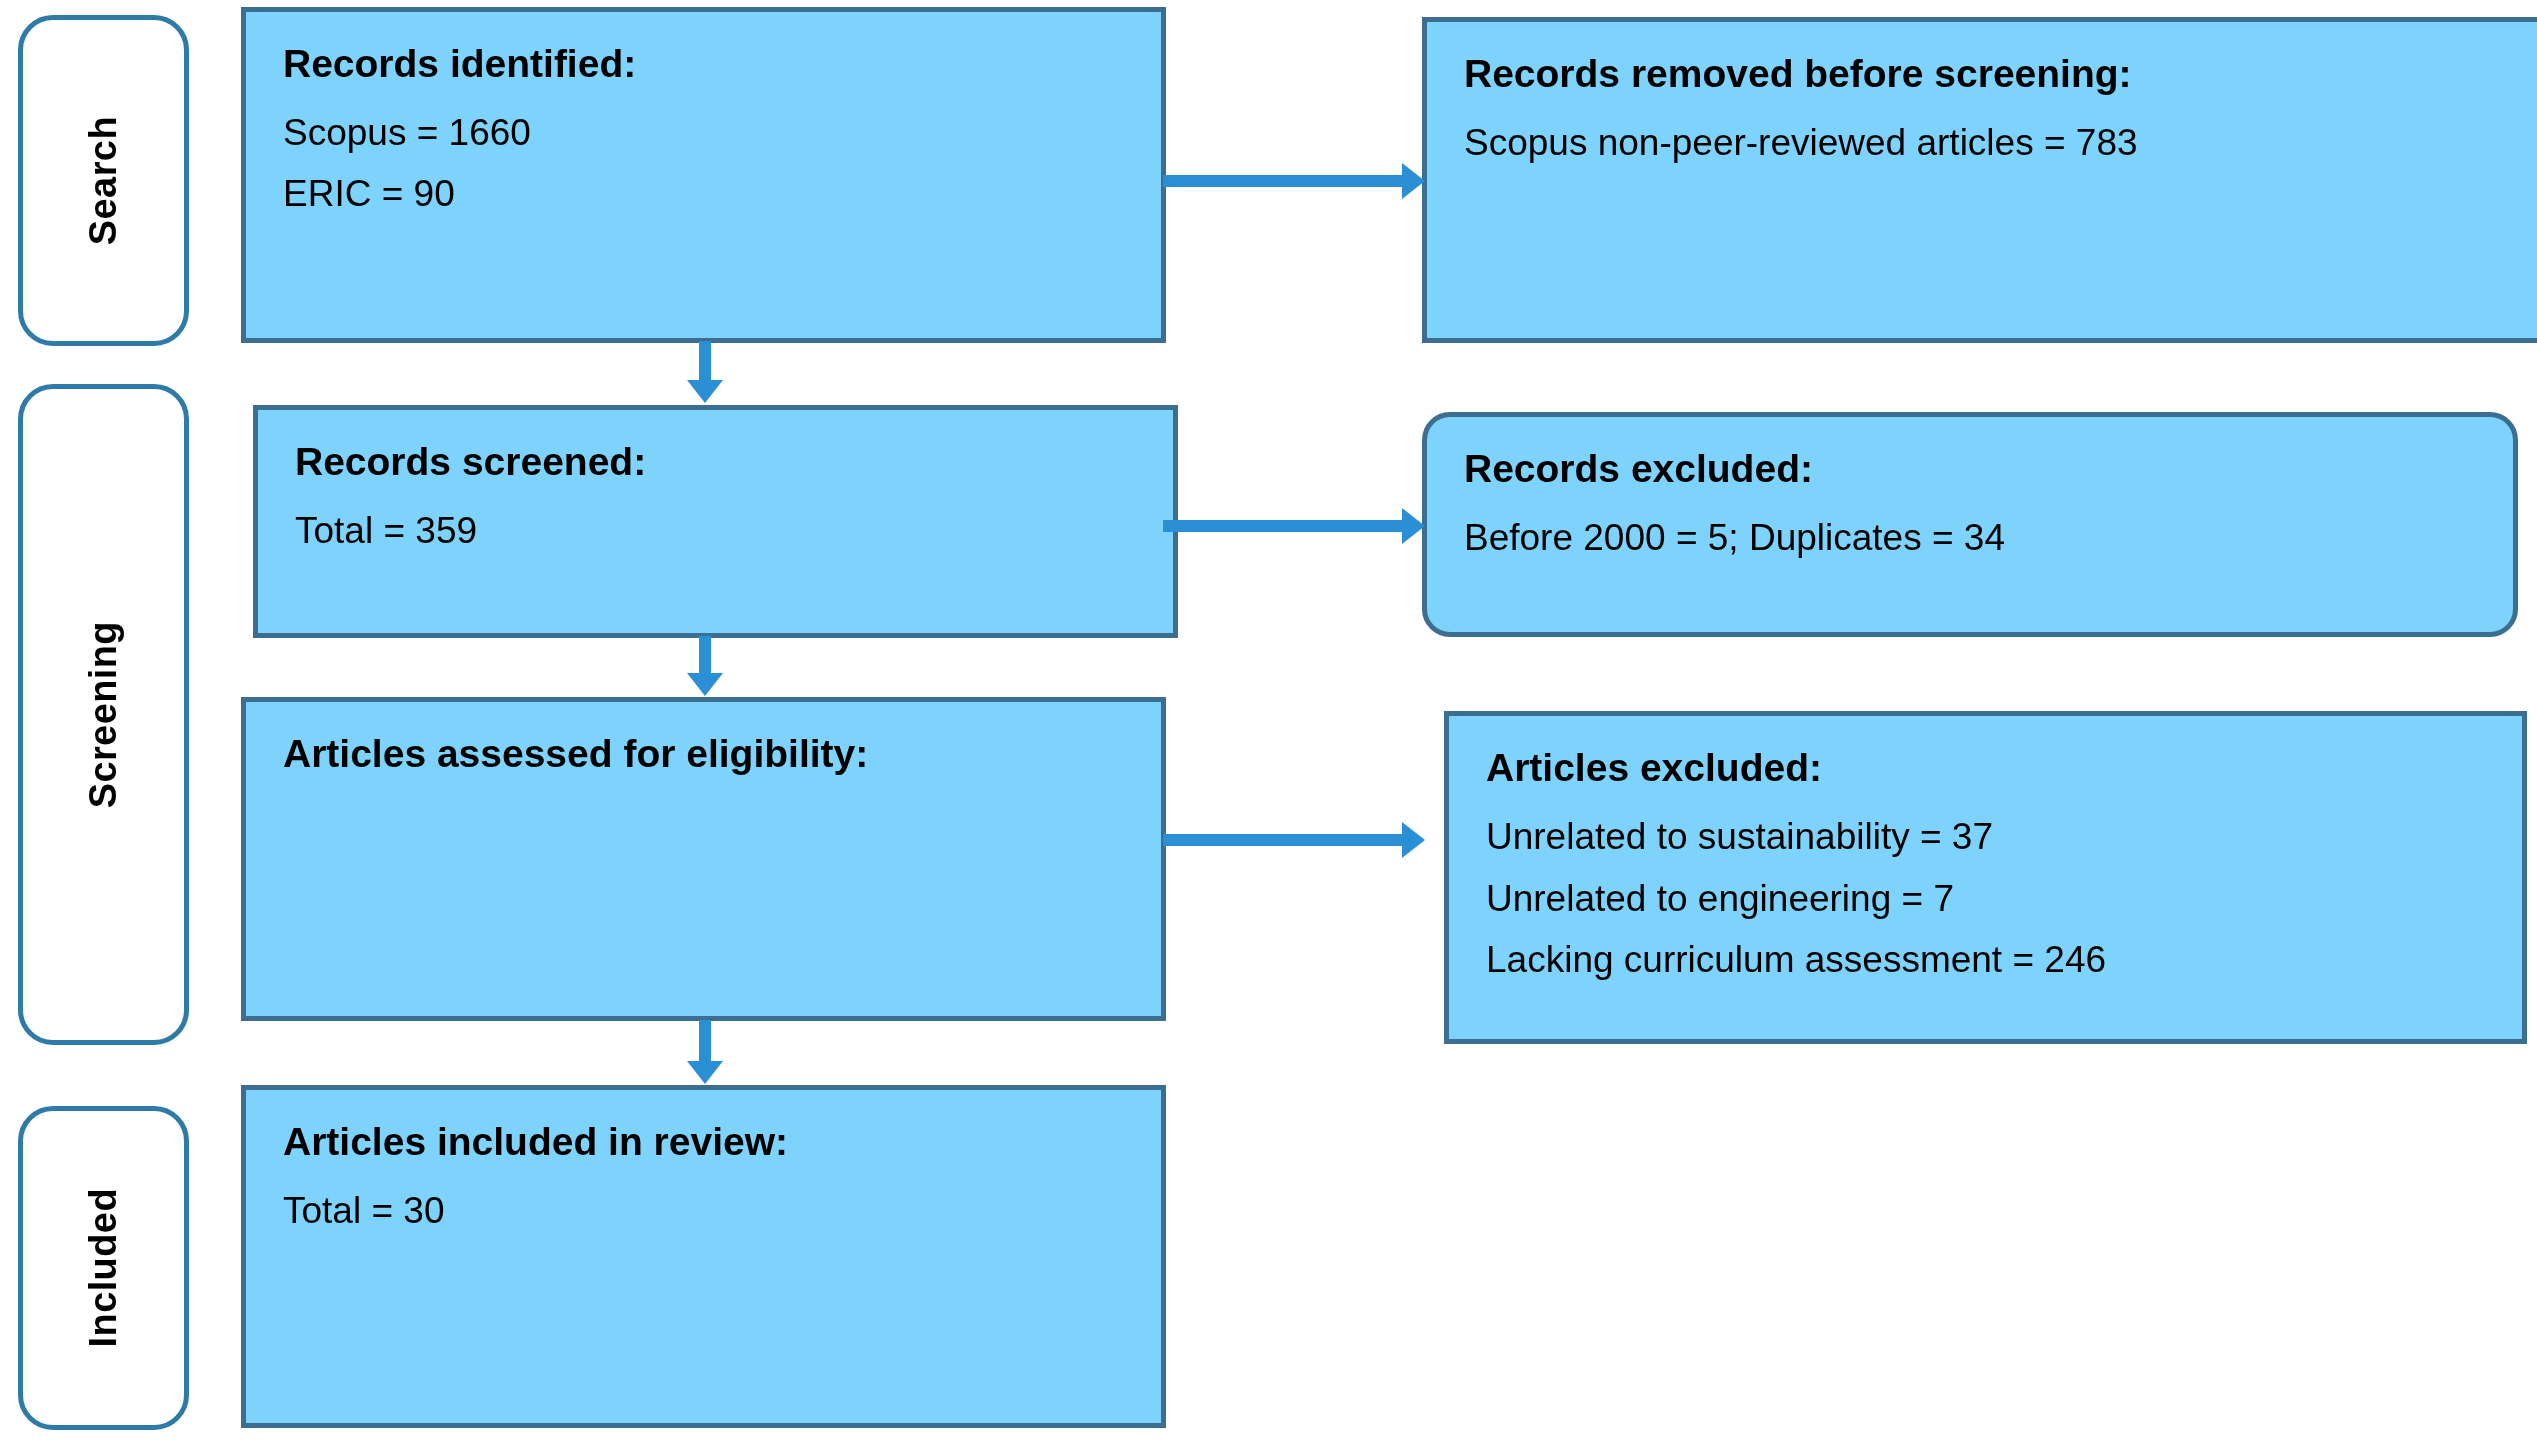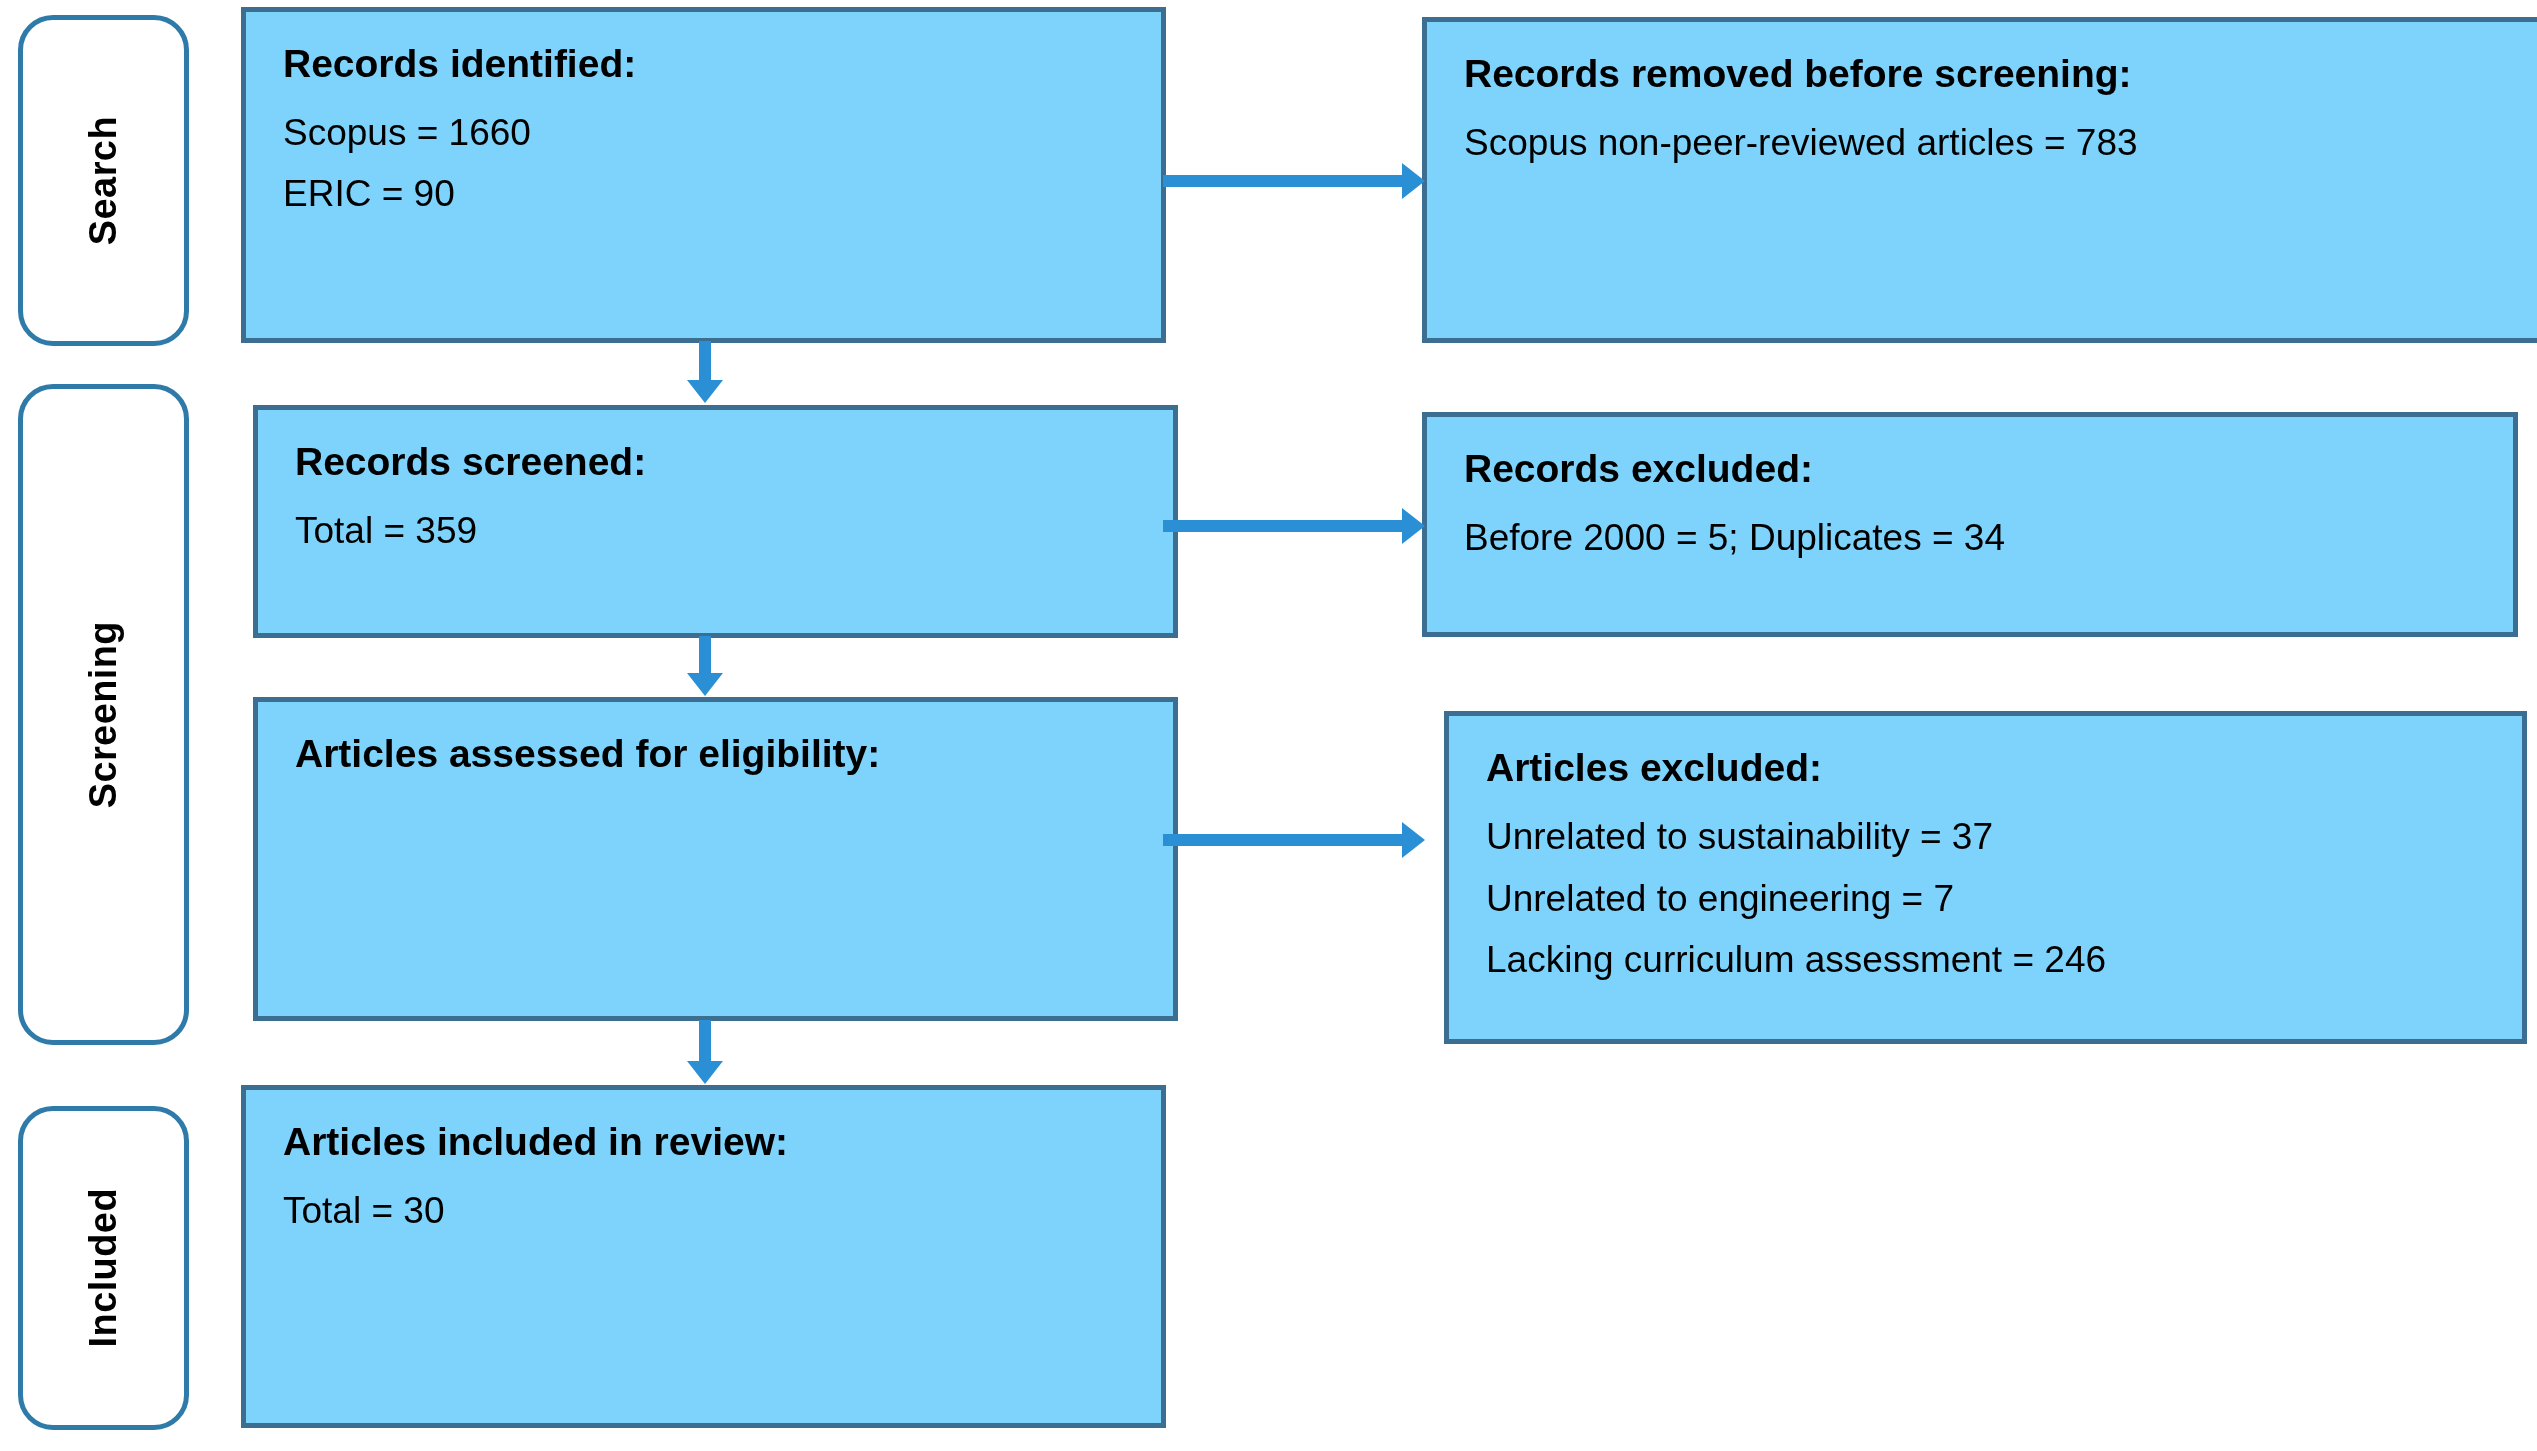--- a/index.html
+++ b/index.html
@@ -125,34 +125,34 @@
 
   <div class="arrow-v" style="left:699px; top:341px; height:40px;">
     <span class="head"></span>
   </div>
 
   <div class="box" style="left:253px; top:405px; width:925px; height:233px;">
     <div class="box-title">Records screened:</div>
     <div class="box-line">Total = 359</div>
   </div>
 
-  <div class="box" style="left:1422px; top:412px; width:1096px; height:225px;">
+  <div class="box" style="left:1422px; top:412px; width:1096px; height:225px;border-radius:28px;">
     <div class="box-title">Records excluded:</div>
     <div class="box-line">Before  2000 = 5; Duplicates = 34</div>
   </div>
 
   <div class="arrow-h" style="left:1163px; top:520px; width:240px;">
     <span class="head"></span>
   </div>
 
   <div class="arrow-v" style="left:699px; top:636px; height:38px;">
     <span class="head"></span>
   </div>
 
-  <div class="box" style="left:241px; top:697px; width:925px; height:324px;margin-left:12px;">
+  <div class="box" style="left:241px; top:697px; width:925px; height:324px;">
     <div class="box-title">Articles assessed  for eligibility:</div>
   </div>
 
   <div class="box" style="left:1444px; top:711px; width:1083px; height:333px;">
     <div class="box-title">Articles excluded:</div>
     <div class="box-line">Unrelated to sustainability = 37</div>
     <div class="box-line">Unrelated  to engineering  = 7</div>
     <div class="box-line">Lacking curriculum assessment = 246</div>
   </div>
 

